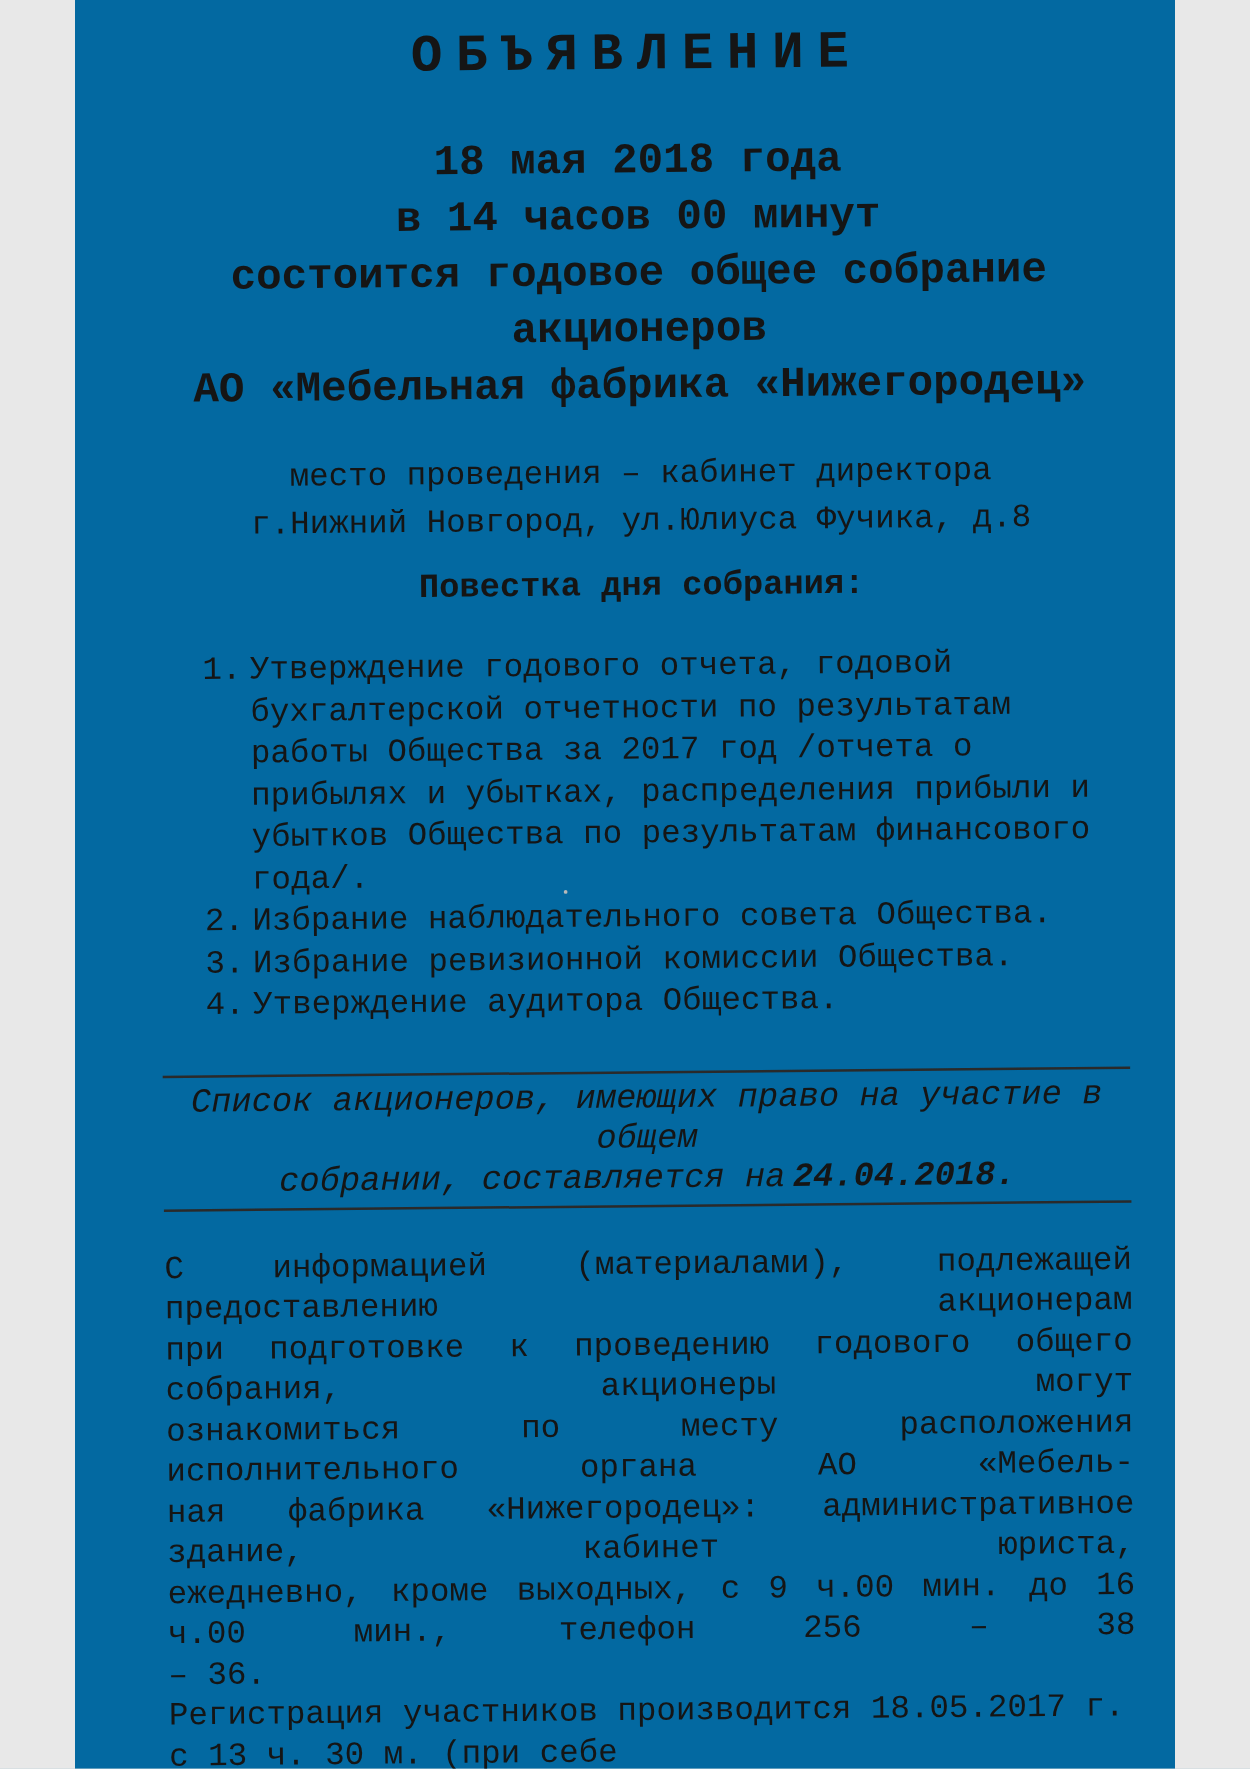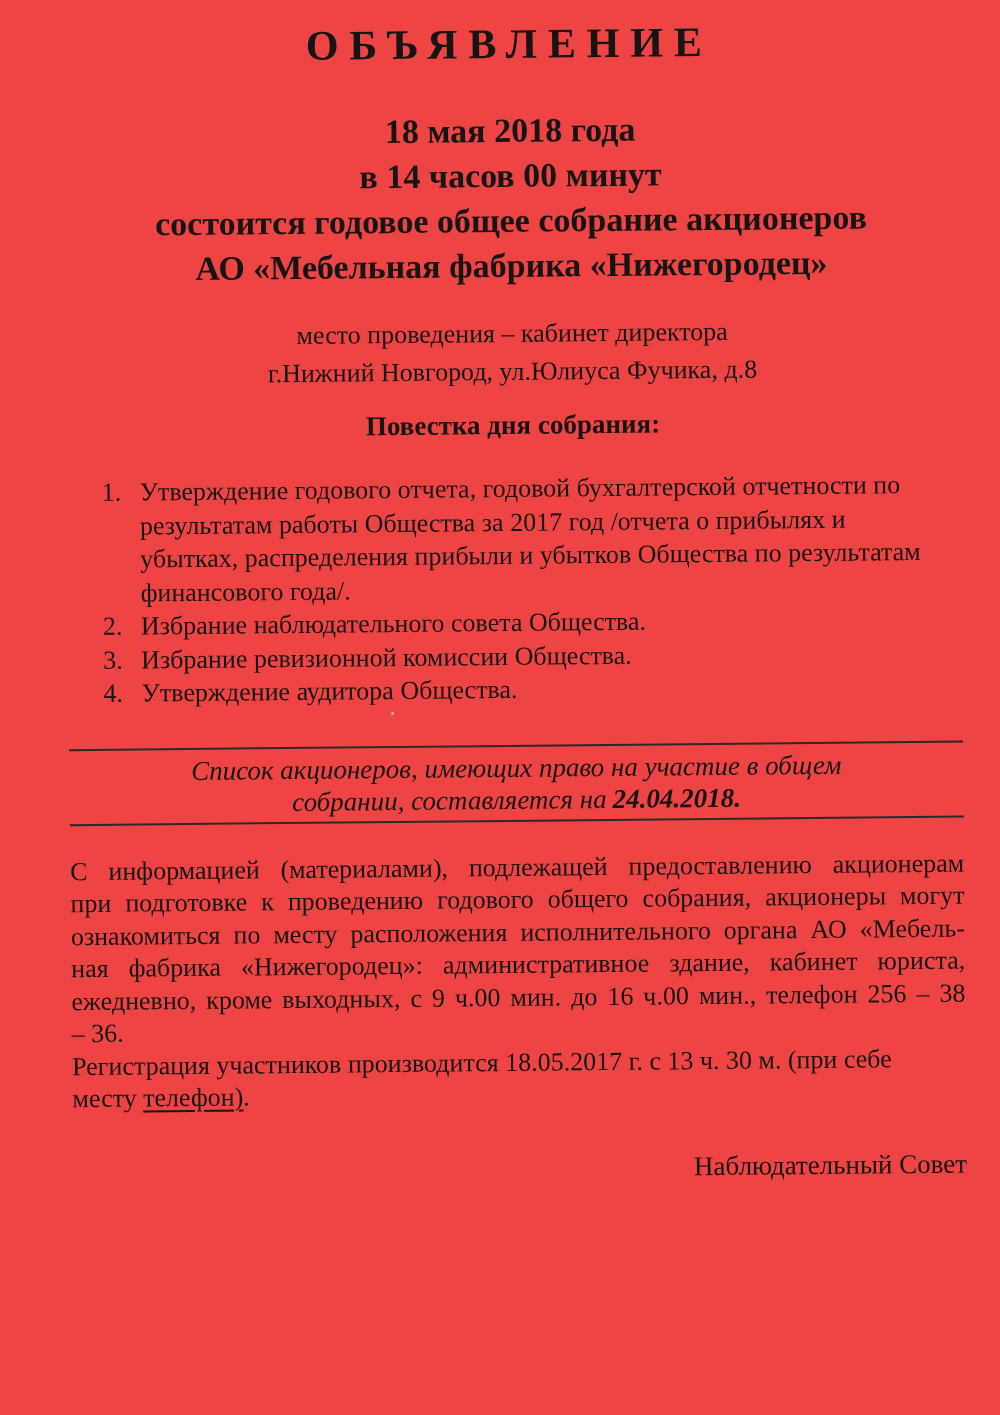--- a/index.html
+++ b/index.html
@@ -1,24 +1,24 @@
 <!DOCTYPE html>
 <html><head>
 <meta charset="utf-8">
 <style>
   * { margin: 0; padding: 0; box-sizing: border-box; }
   html, body { background: #e8e8e8; }
   .page {
     position: relative;
-    width: 1000px;
+    width: 880px;
     height: 1415px;
     margin: 0 auto;
-    background: #ef4444;
+    background: #0369a1;
     color: #151515;
-    font-family: Liberation Serif, serif;
+    font-family: Liberation Mono, monospace;
     overflow: hidden;
   }
   .content {
     position: absolute;
     inset: 0;
     padding: 22px 38px 0 68px;
     transform: rotate(-0.55deg);
     transform-origin: 50% 45%;
   }
   .title {

